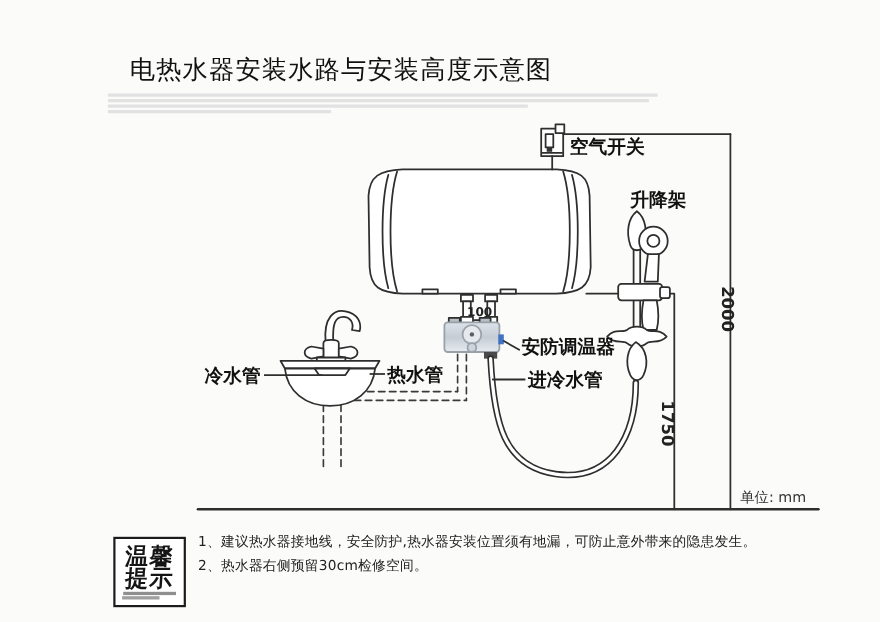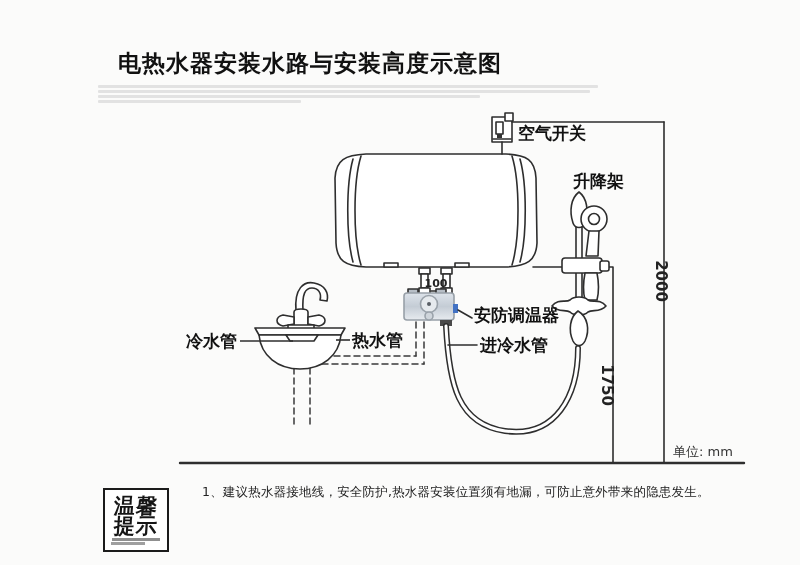--- a/index.html
+++ b/index.html
@@ -6,21 +6,21 @@
   body{
     width:800px;height:565px;position:relative;overflow:hidden;
     background:#fbfbfa;
     font-family:"DejaVu Sans","Liberation Sans",sans-serif;
     color:#1c1c1c;
   }
   .stage{position:absolute;inset:0;}
   
   .title{
     position:absolute;left:118px;top:48px;
-    font-size:23px;font-weight:700;letter-spacing:1px;color:#111;
+    font-size:23px;font-weight:400;letter-spacing:1px;color:#111;
     white-space:nowrap;
   }
   
   .ghostline{position:absolute;height:3px;background:#dcdcdc;border-radius:1px;opacity:.8;}
   
   svg.diag{position:absolute;left:0;top:0;}
   svg.diag path,svg.diag line,svg.diag rect,svg.diag circle,svg.diag polyline,svg.diag ellipse{vector-effect:non-scaling-stroke;}
   .lbl{font-family:"DejaVu Sans","Liberation Sans",sans-serif;font-size:17px;font-weight:600;fill:#111;}
   .lbl-bold{font-weight:800;}
   .dim{font-size:15px;font-weight:600;fill:#222;}
@@ -35,21 +35,21 @@
   .tipbox .big{
     font-size:21px;font-weight:900;line-height:20px;color:#151515;
     transform:skewX(-4deg);letter-spacing:1px;white-space:nowrap;
   }
   .tipbox .micro{width:48px;height:3px;background:#8f8f8f;margin-top:2px;}
   .tipbox .micro2{width:34px;height:3px;background:#9f9f9f;margin-top:1px;align-self:flex-start;margin-left:6px;}
   .notes{
     position:absolute;left:180px;top:481px;width:560px;
     font-size:12.5px;line-height:22px;color:#222;letter-spacing:.2px;
   }
-  .notes div{white-space:nowrap;margin-left:22px;}
+  .notes div{white-space:nowrap;}
 </style>
 </head>
 <body>
 
 <div class="stage">
 
   <div class="title">电热水器安装水路与安装高度示意图</div>
 
   <div class="ghostline" style="left:98px;top:85px;width:500px;"></div>
   <div class="ghostline" style="left:98px;top:90px;width:492px;"></div>
@@ -171,15 +171,16 @@
 
   <div class="tipbox">
     <div class="big">温馨</div>
     <div class="big">提示</div>
     <div class="micro"></div>
     <div class="micro2"></div>
   </div>
 
   <div class="notes">
     <div>1、建议热水器接地线，安全防护,热水器安装位置须有地漏，可防止意外带来的隐患发生。</div>
+    <div>2、热水器右侧预留30cm检修空间。</div>
   </div>
 
 </div>
 
 </body></html>

